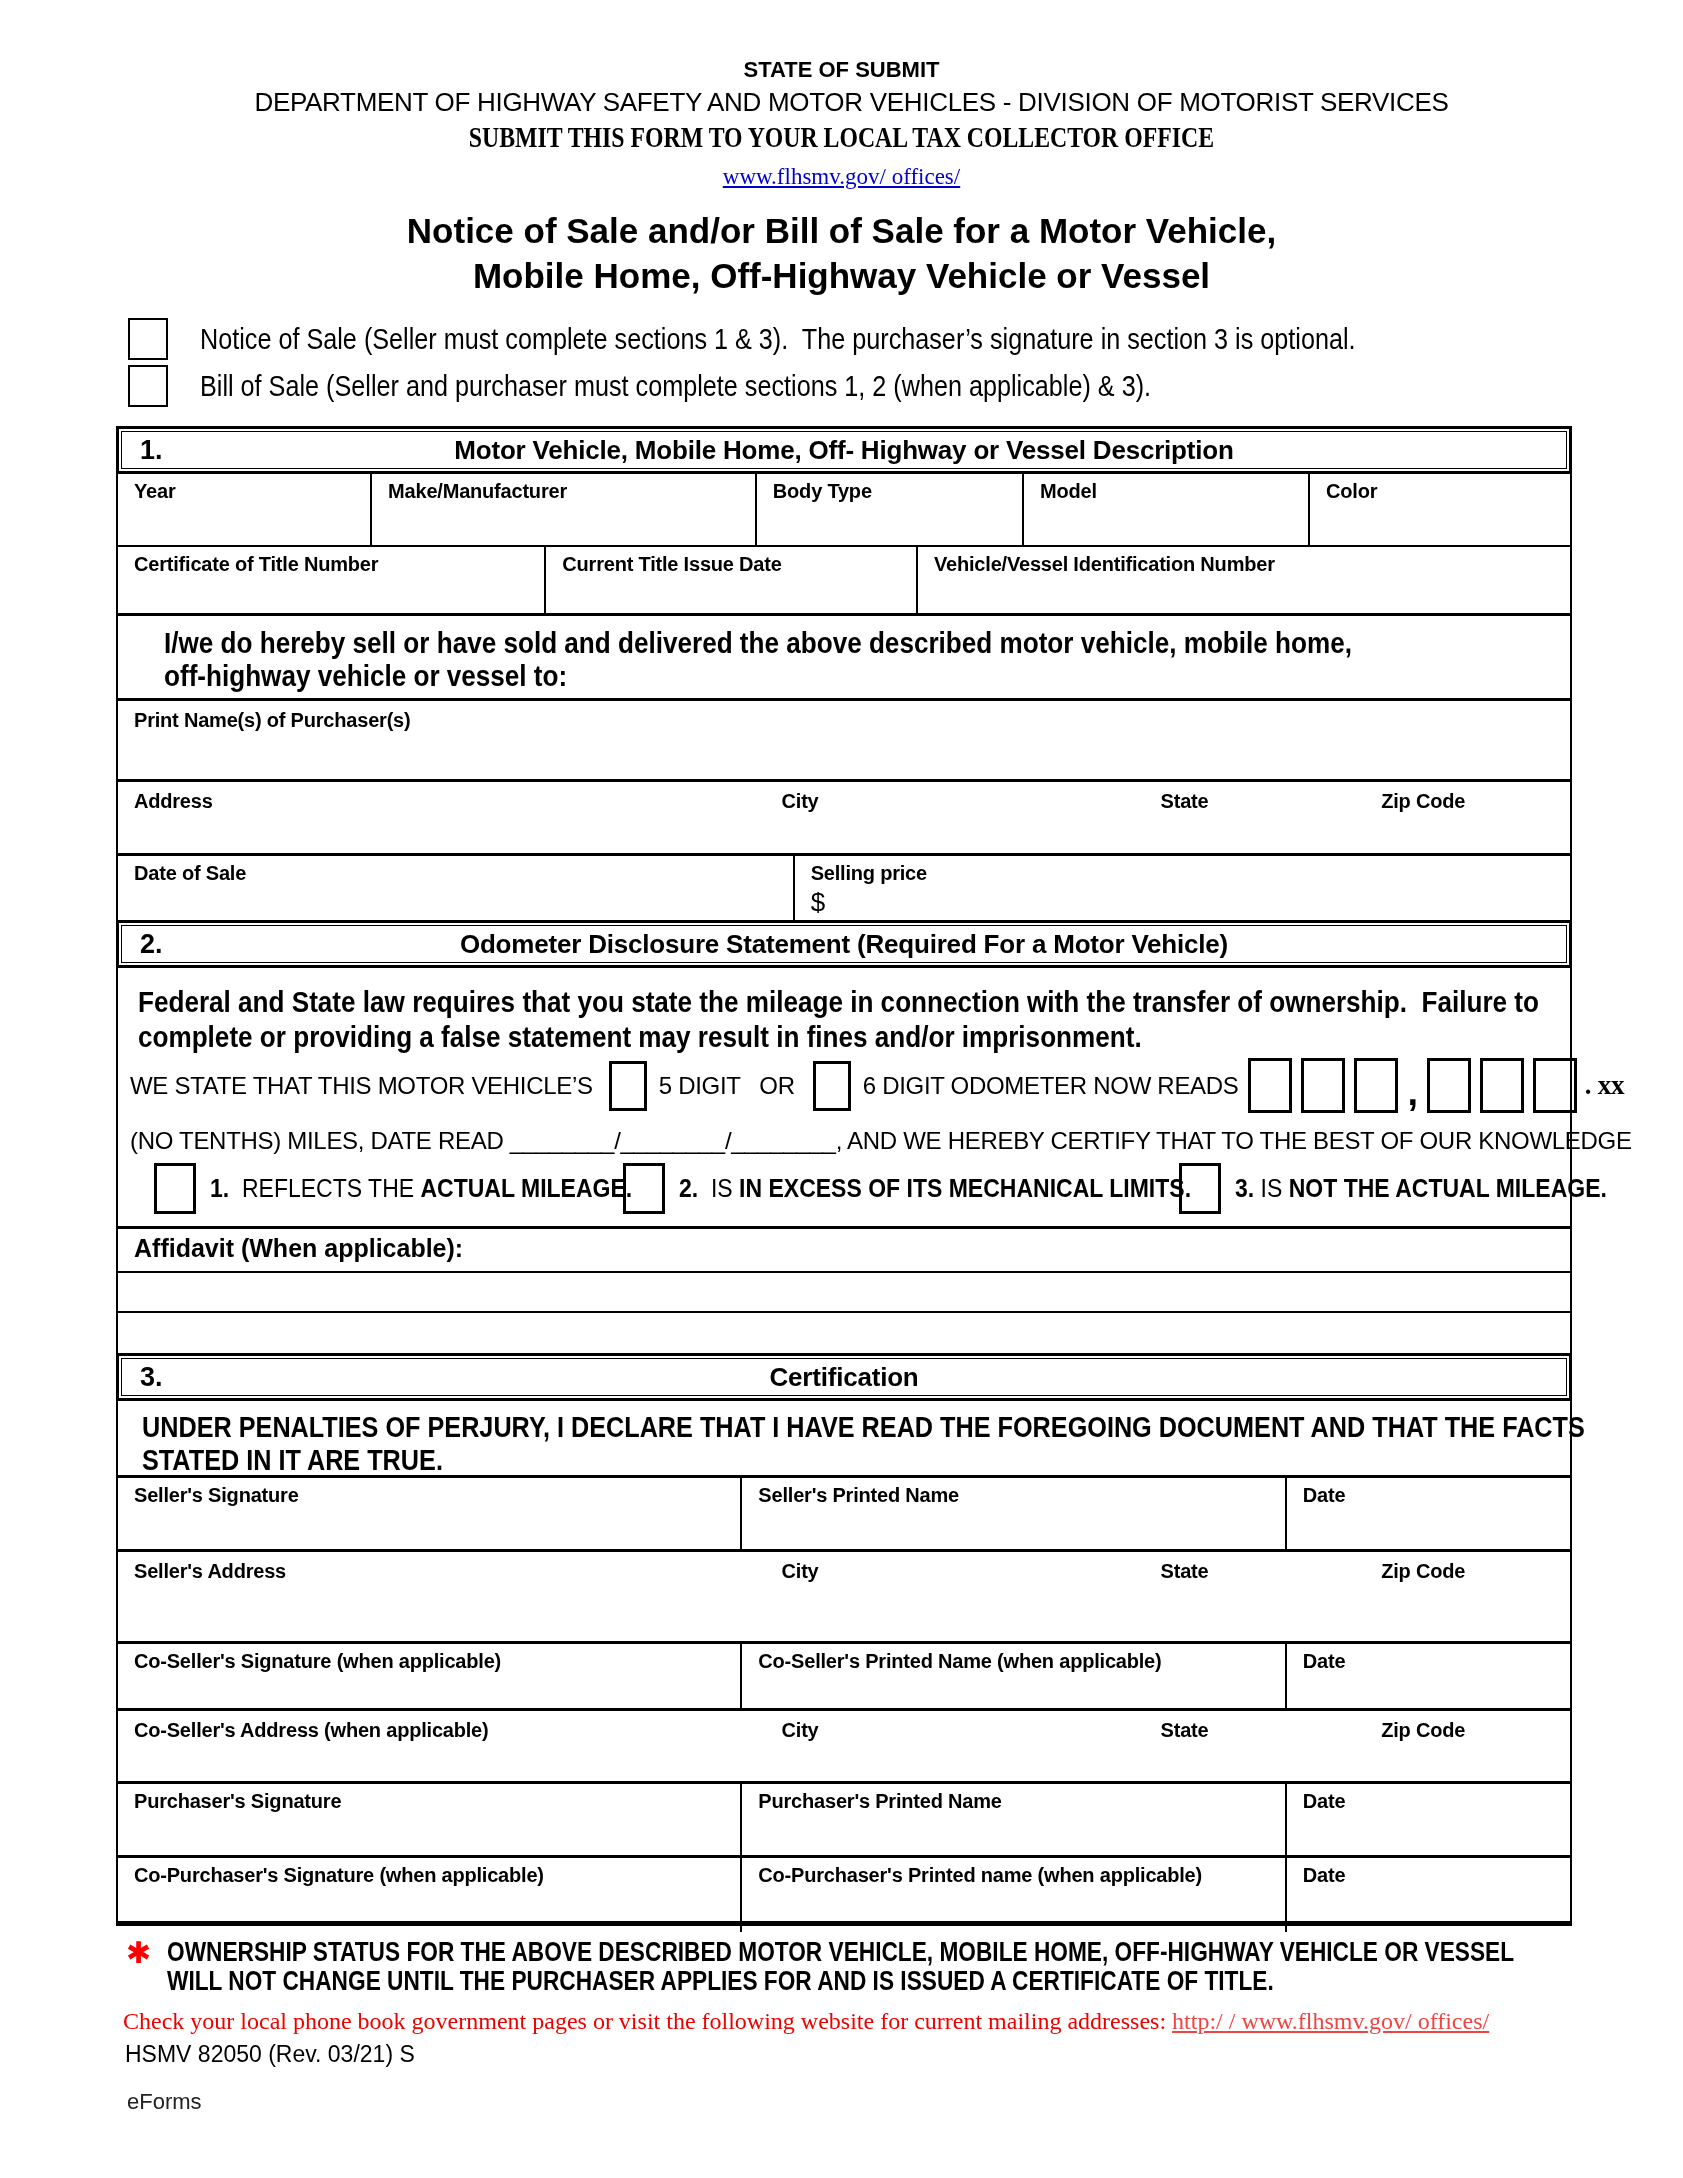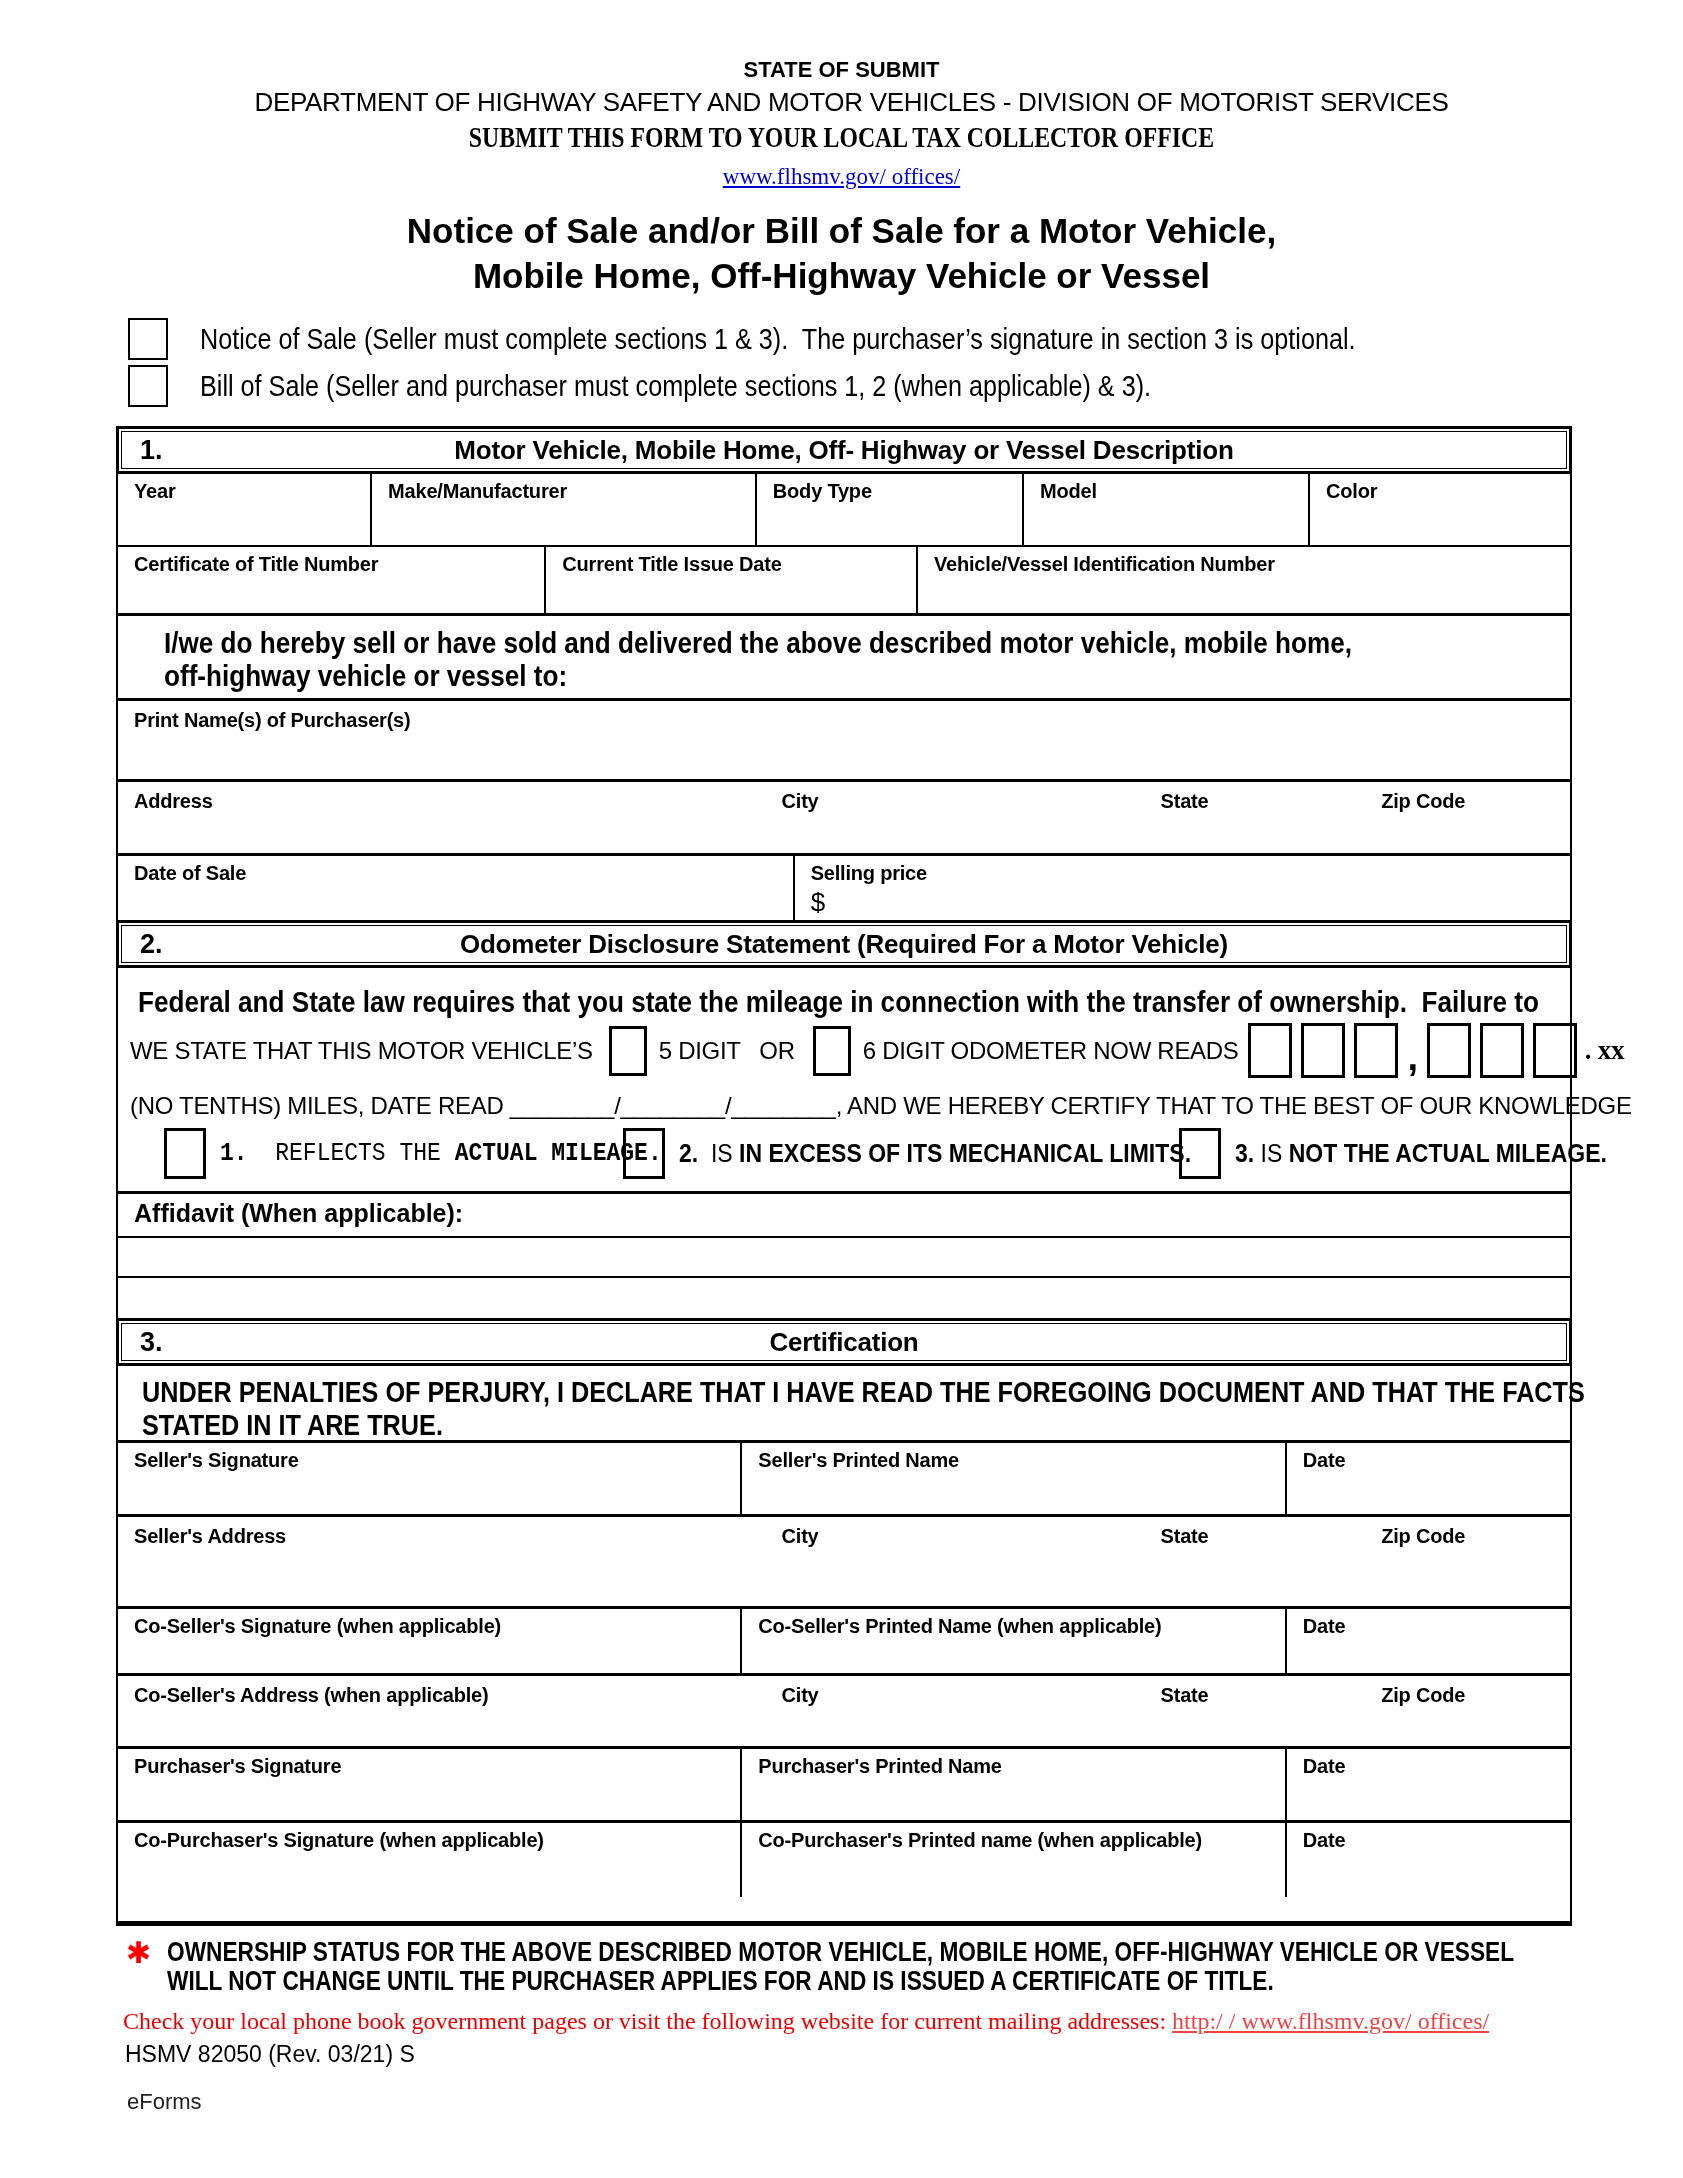--- a/index.html
+++ b/index.html
@@ -48,21 +48,21 @@
   .westate{display:flex;align-items:center;height:63px;padding:0 14px 0 12px;font-size:24px;letter-spacing:-0.3px;white-space:pre;}
   .scb{width:38px;height:50px;border:3px solid #000;box-sizing:border-box;flex:0 0 auto;cursor:pointer;}
   .dgroup{display:flex;align-items:center;margin-left:auto;}
   .dbox{width:44px;height:55px;border:3px solid #000;box-sizing:border-box;margin-left:9px;cursor:pointer;}
   .bigcomma{font-weight:bold;font-size:38px;margin:14px 0 0 10px;}
   .xx{font-family:"Liberation Serif",serif;font-weight:bold;font-size:27px;margin-left:8px;}
   .ntline{padding:10px 0 0 12px;font-size:24px;letter-spacing:-0.3px;white-space:pre;}
   .odoread{padding:8px 0 0 12px;font-size:24px;}
   .optrow{position:relative;height:71px;}
   .opt{position:absolute;top:8px;display:flex;align-items:center;}
-  .opt1{left:46px;font-family:Liberation Mono, monospace;} .opt2{left:505px;} .opt3{left:1061px;}
+  .opt1{left:36px;} .opt2{left:505px;} .opt3{left:1061px;}
   .ocb{width:42px;height:51px;border:3px solid #000;box-sizing:border-box;flex:0 0 auto;cursor:pointer;}
   .optxt{margin-left:14px;font-size:25px;white-space:pre;display:inline-block;transform:scaleX(0.92);transform-origin:0 50%;}
   .optxt b{font-weight:bold;}
   .onum{font-weight:bold;}
   .affrow{height:45px;border-top:3px solid #000;box-sizing:border-box;padding:5px 0 0 16px;}
   .afflbl{font-weight:bold;font-size:25px;}
   .blankrow{height:40px;border-top:2px solid #000;box-sizing:border-box;cursor:text;}
   .blankrow2{height:42px;}
   
   .perjury{height:77px;box-sizing:border-box;padding:10px 0 0 24px;border-bottom:3px solid #000;}
@@ -156,20 +156,21 @@
 
     <div class="sech">
       <div class="sech-in">
         <span class="secnum">2.</span>
         <span class="sectitle">Odometer Disclosure Statement (Required For a Motor Vehicle)</span>
       </div>
     </div>
 
     <div class="lawblk">
       <div class="ln"><span class="nwb">Federal and State law requires that you state the mileage in connection with the transfer of ownership.  Failure to</span></div>
+      <div class="ln"><span class="nwb">complete or providing a false statement may result in fines and/or imprisonment.</span></div>
     </div>
 
     <div class="westate">
       <span>WE STATE THAT THIS MOTOR VEHICLE’S</span>
       <span class="scb" style="margin-left:16px;"></span>
       <span style="margin-left:12px;">5 DIGIT   OR</span>
       <span class="scb" style="margin-left:18px;"></span>
       <span style="margin-left:12px;">6 DIGIT ODOMETER NOW READS</span>
       <span class="dgroup">
         <span class="dbox"></span>

